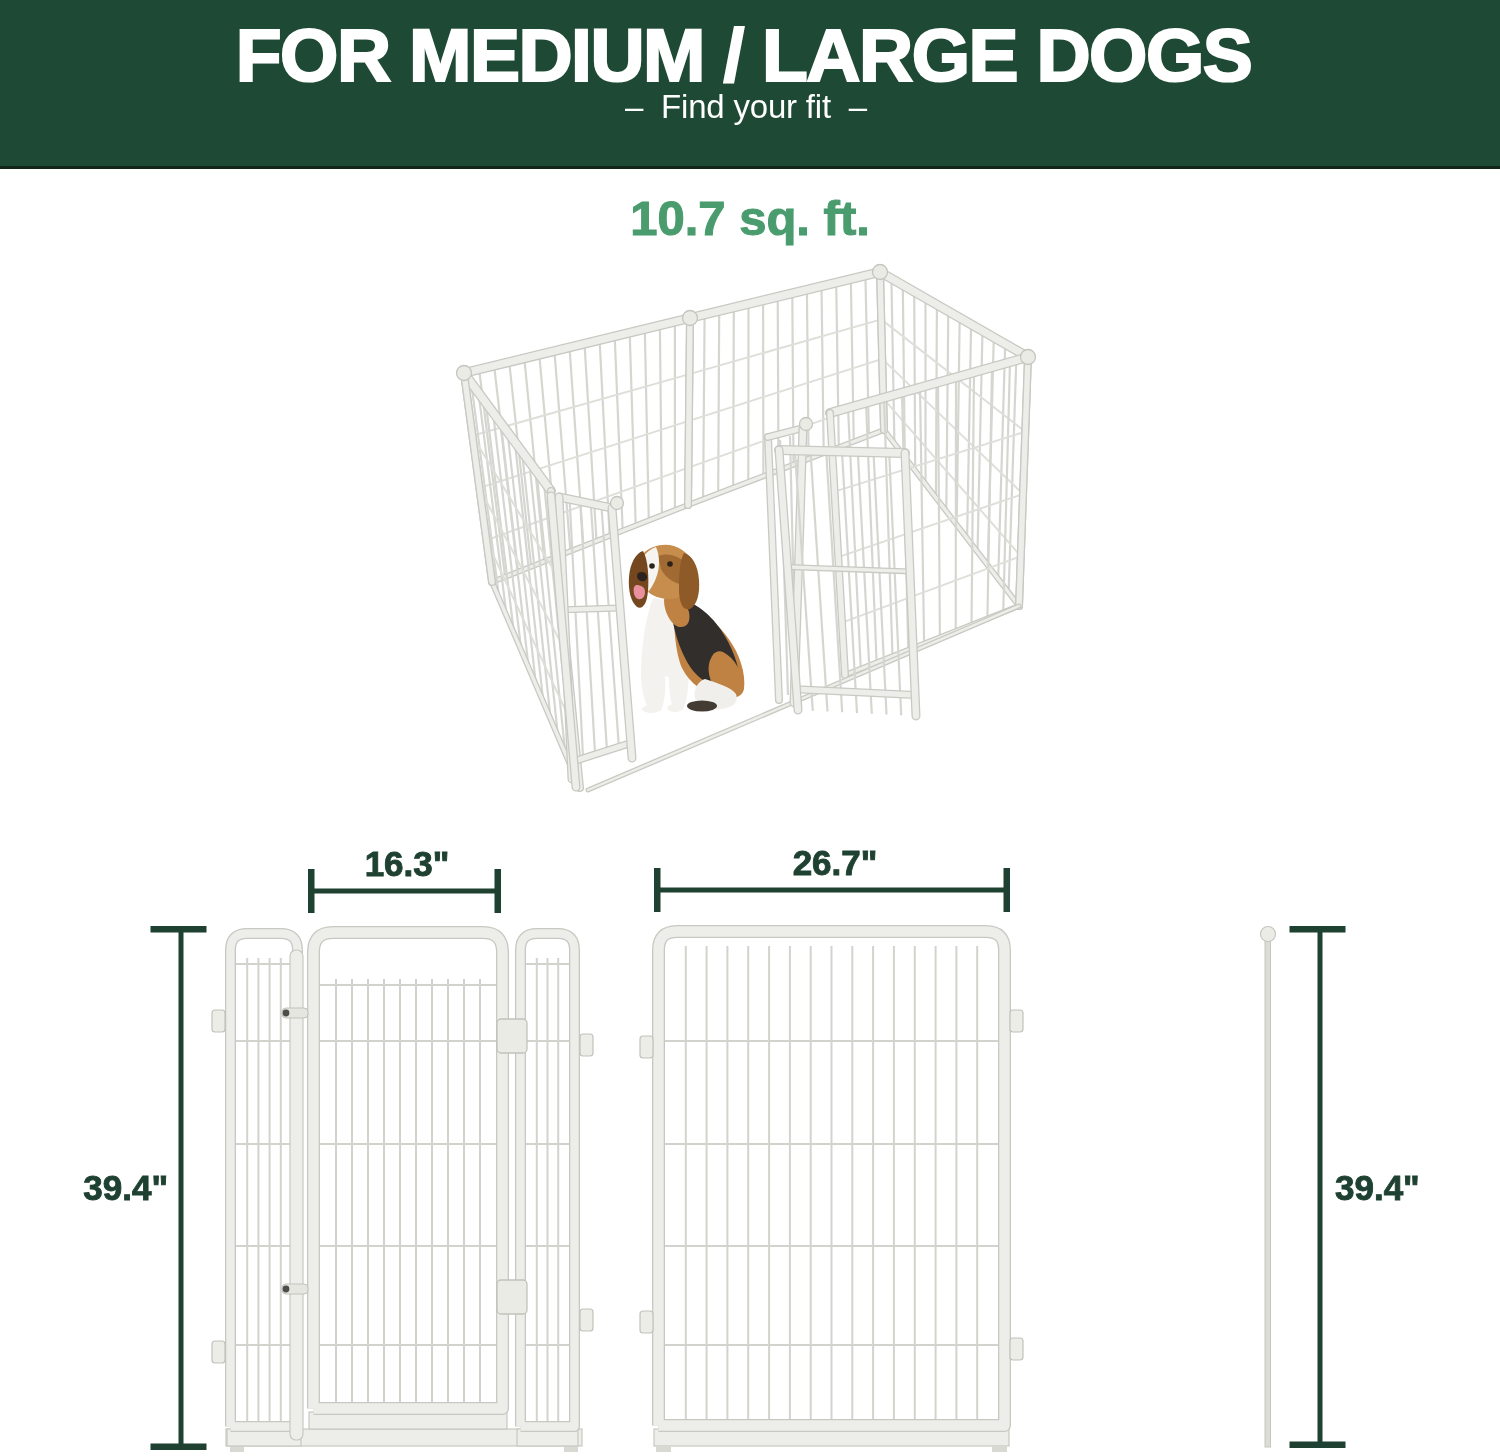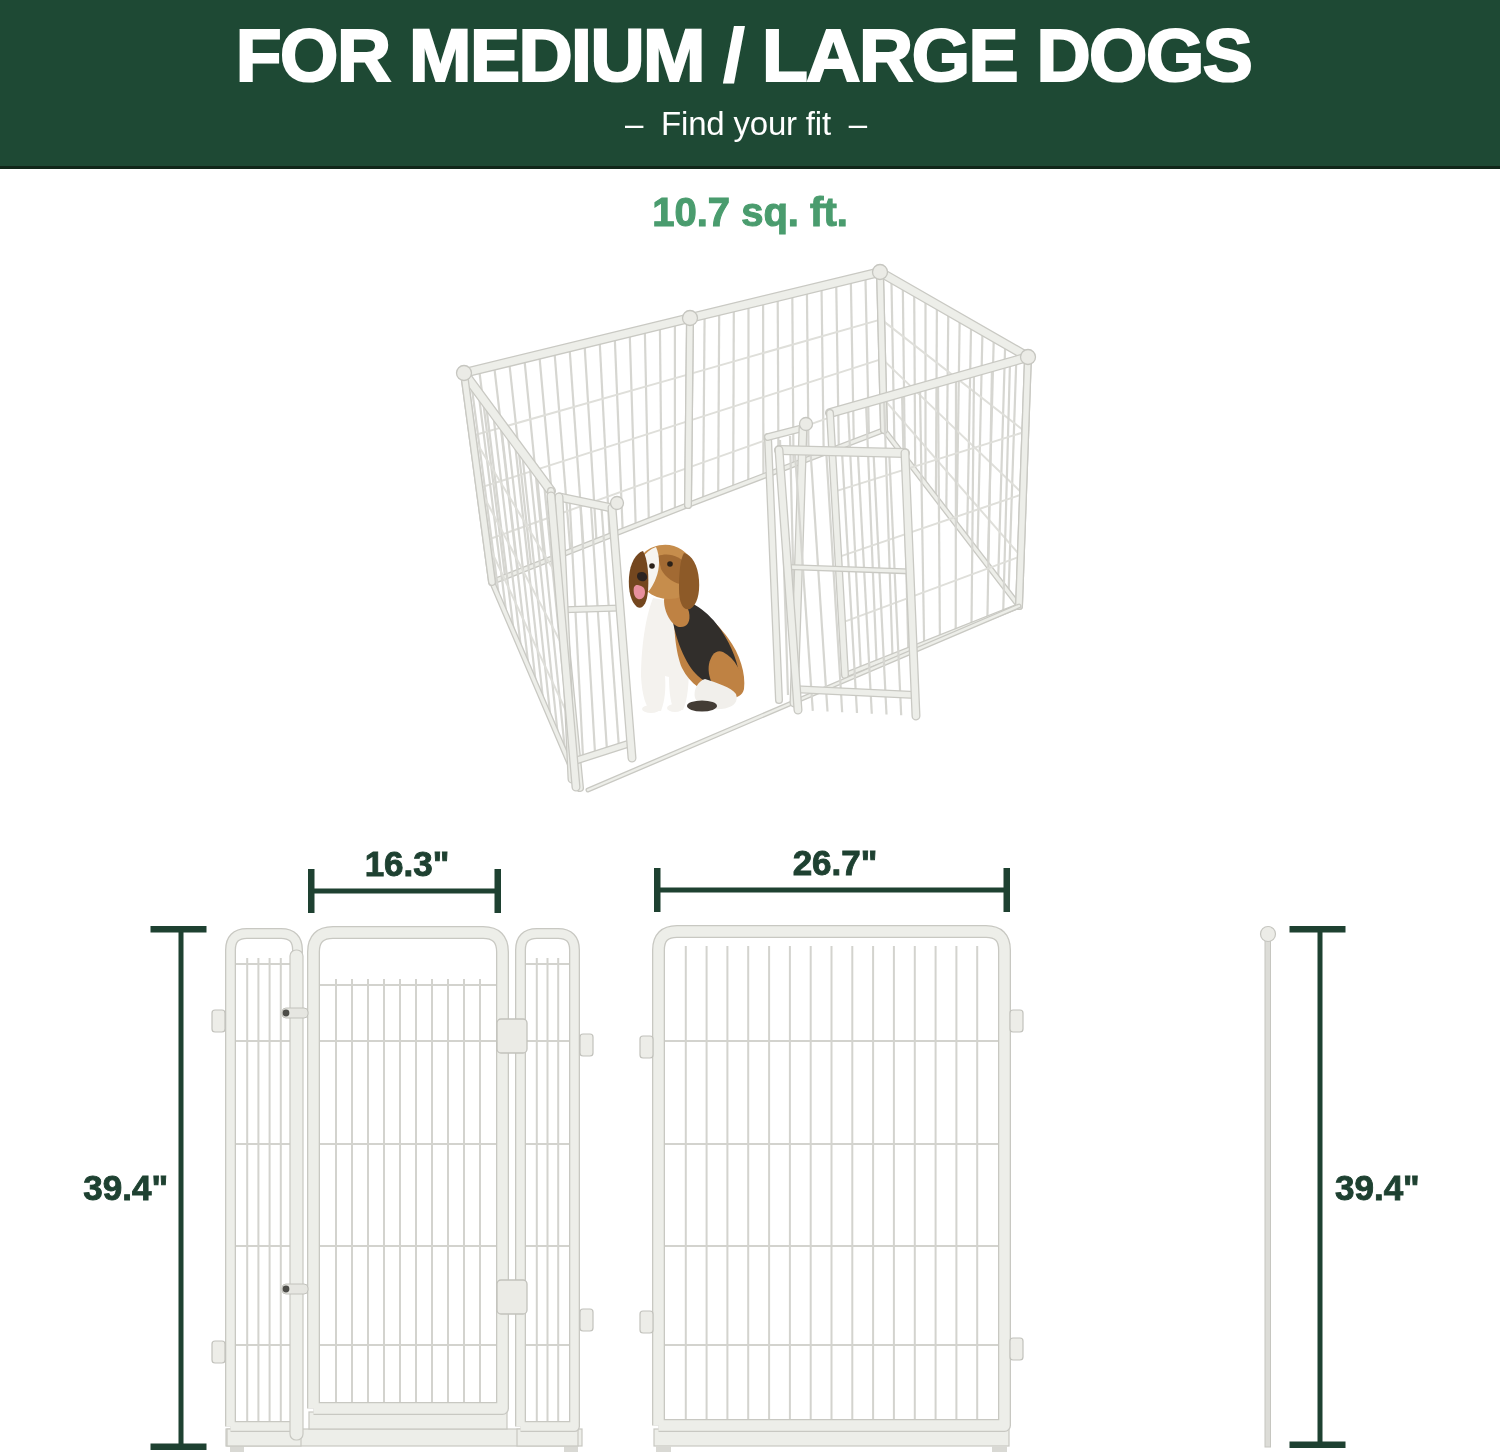--- a/index.html
+++ b/index.html
@@ -8,25 +8,25 @@
   .abs{position:absolute;}
 </style>
 </head>
 <body>
 
 <div class="abs" style="left:0;top:0;width:1500px;height:166px;background:#1e4934;border-bottom:3px solid #112619;"></div>
 
 <div class="abs" style="left:0;top:12px;width:1487px;text-align:center;color:#ffffff;
      font-size:75px;font-weight:bold;letter-spacing:-1.5px;-webkit-text-stroke:2.2px #ffffff;white-space:nowrap;">FOR MEDIUM / LARGE DOGS</div>
 
-<div class="abs" style="left:0;top:105px;width:1492px;text-align:center;color:#ffffff;
+<div class="abs" style="left:0;top:88px;width:1492px;text-align:center;color:#ffffff;
      font-size:33px;letter-spacing:-0.2px;">–&nbsp;&nbsp;Find your fit&nbsp;&nbsp;–</div>
 
 <div class="abs" style="left:0;top:190px;width:1500px;text-align:center;color:#4a9c6e;
-     font-size:40px;font-weight:bold;letter-spacing:0px;-webkit-text-stroke:1.1px #4a9c6e;">10.7 sq. ft.</div>
+     font-size:49px;font-weight:bold;letter-spacing:0px;-webkit-text-stroke:1.1px #4a9c6e;">10.7 sq. ft.</div>
 
 <svg class="abs" style="left:380px;top:250px" width="700" height="560" viewBox="380 250 700 560" fill="none">
 
 <g>
 <line x1="479.1" y1="369.3" x2="505.1" y2="576.9" stroke="#d6d6d1" stroke-width="2.2"></line>
 <line x1="494.1" y1="365.7" x2="518.1" y2="571.7" stroke="#d6d6d1" stroke-width="2.2"></line>
 <line x1="509.2" y1="362.0" x2="531.2" y2="566.6" stroke="#d6d6d1" stroke-width="2.2"></line>
 <line x1="524.3" y1="358.3" x2="544.3" y2="561.5" stroke="#d6d6d1" stroke-width="2.2"></line>
 <line x1="539.3" y1="354.7" x2="557.3" y2="556.3" stroke="#d6d6d1" stroke-width="2.2"></line>
 <line x1="554.4" y1="351.0" x2="570.4" y2="551.2" stroke="#d6d6d1" stroke-width="2.2"></line>

